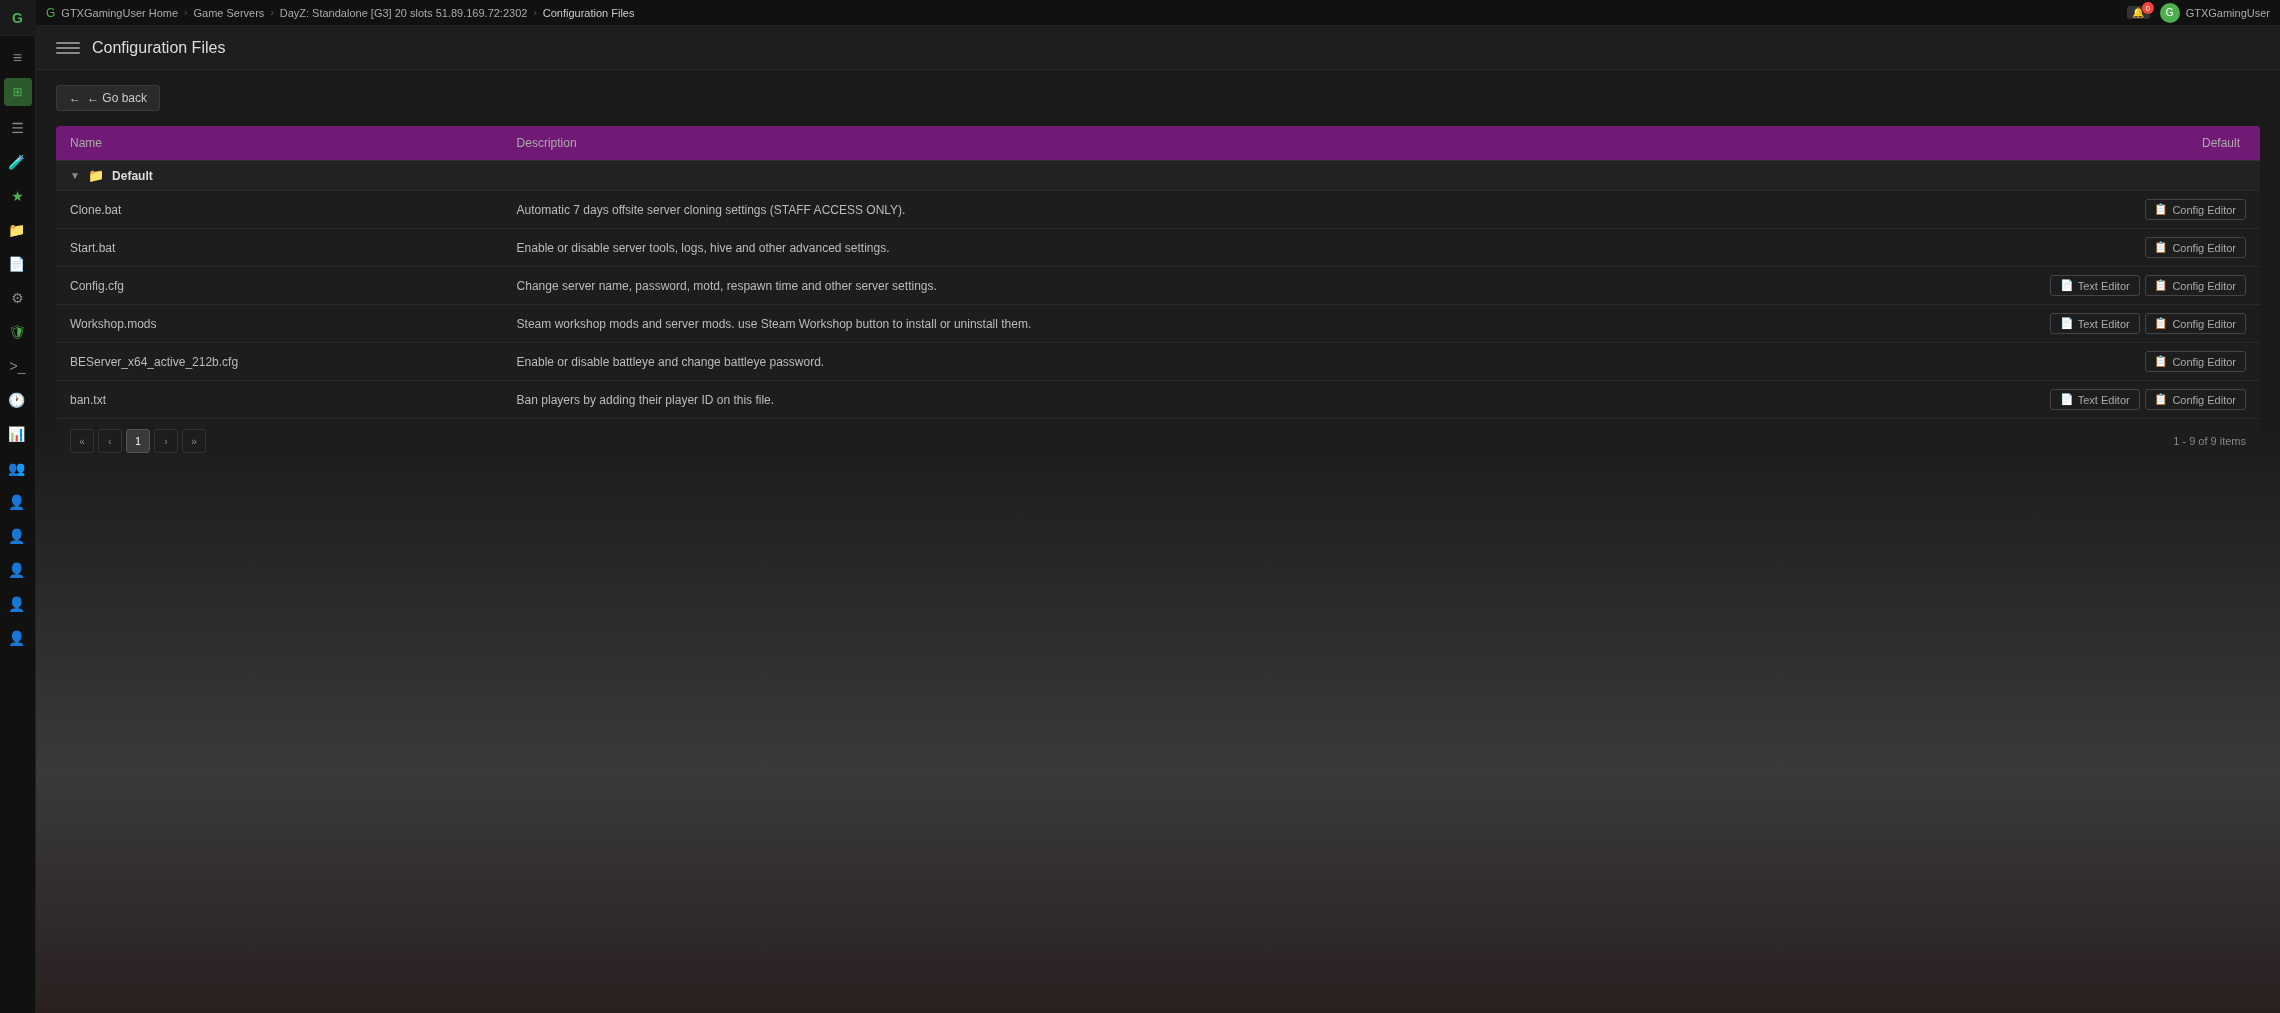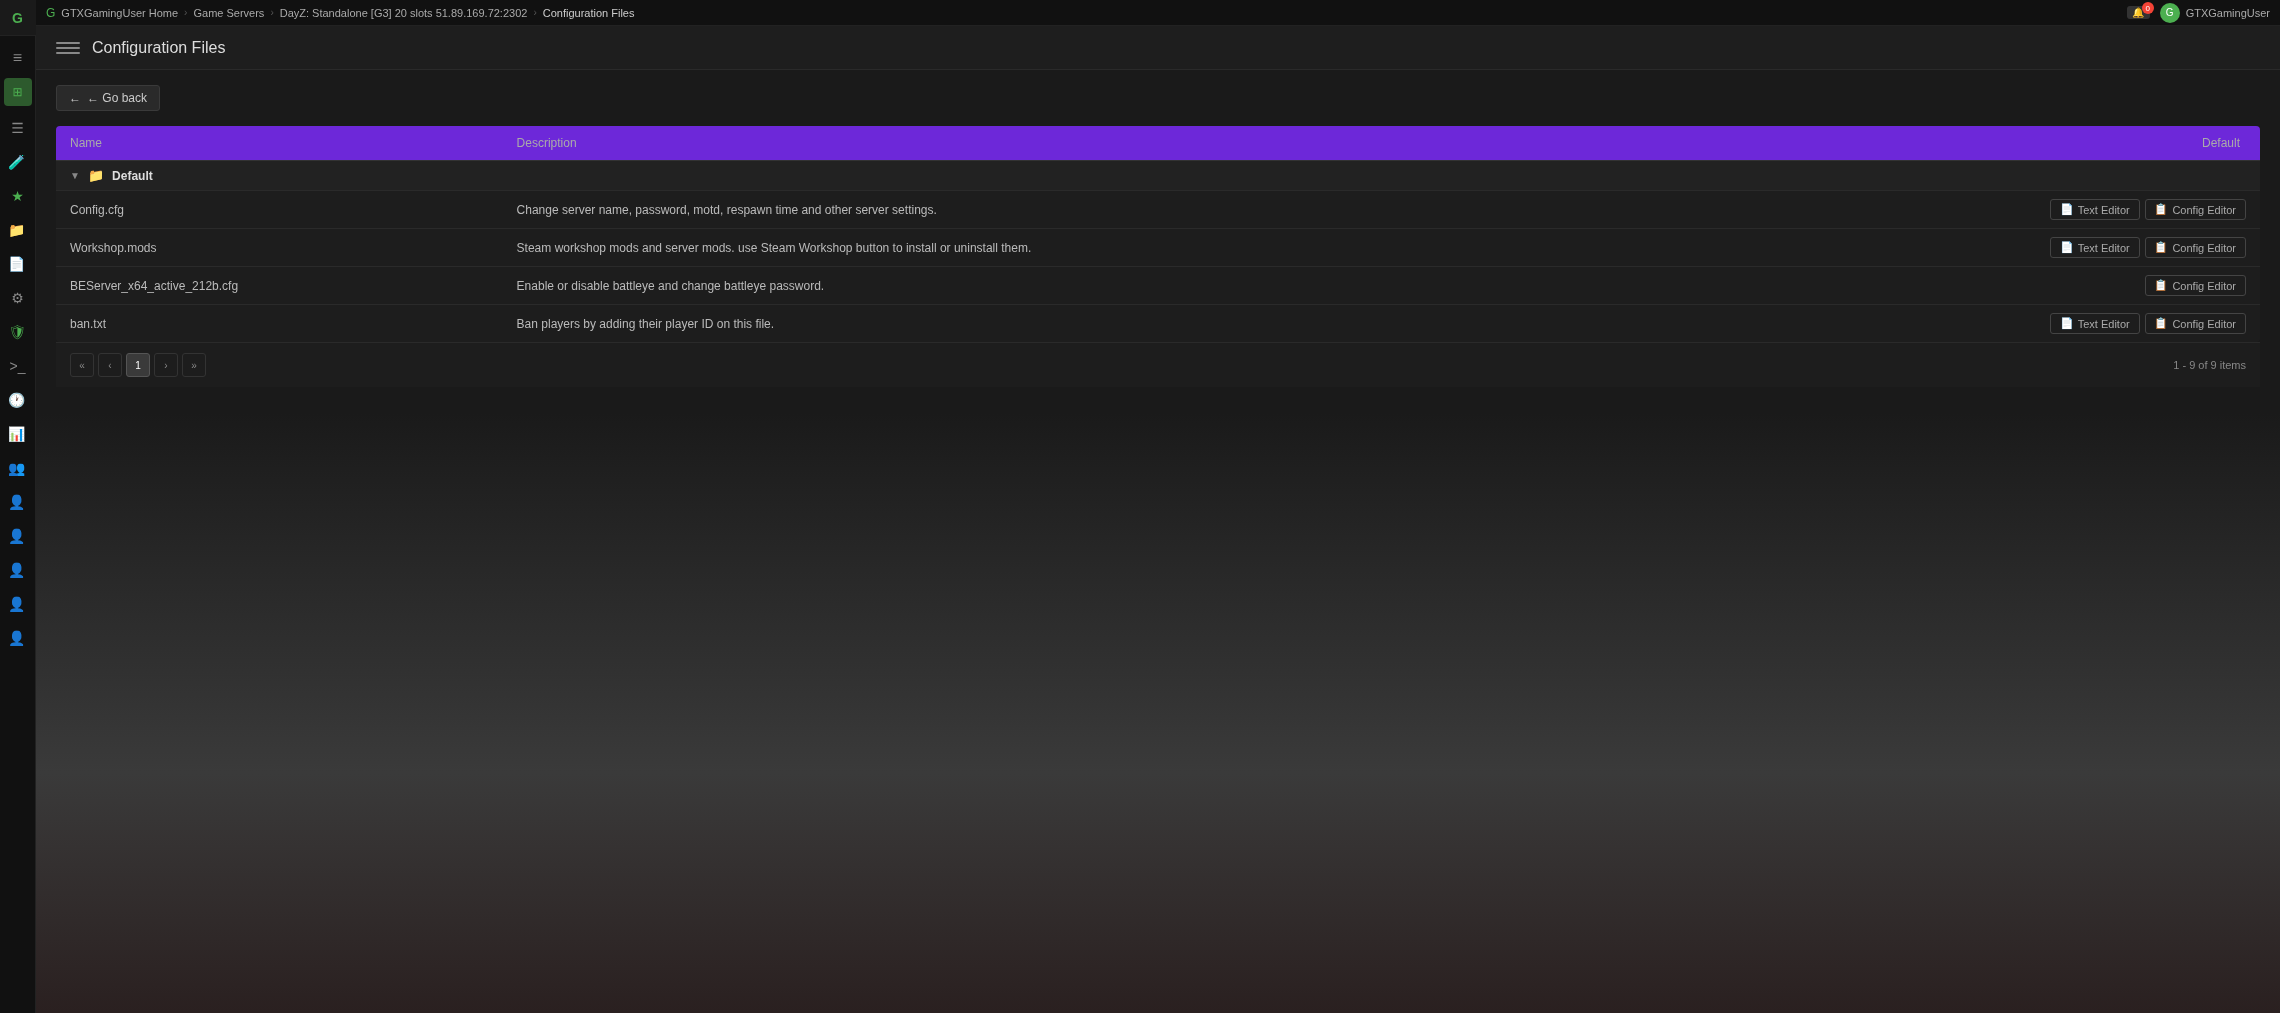--- a/index.html
+++ b/index.html
@@ -224,21 +224,21 @@
     
     .config-table {
       width: 100%;
       border-collapse: collapse;
       background: rgba(30,30,30,0.9);
       border-radius: 4px;
       overflow: hidden;
     }
 
     .config-table thead tr {
-      background: #6d28d9;
+      background: #701a75;
       border-bottom: 1px solid #333;
     }
 
     .config-table th {
       padding: 10px 14px;
       text-align: left;
       color: #aaa;
       font-weight: normal;
       font-size: 12px;
     }
@@ -440,20 +440,30 @@
 
       <tr class="group-header">
         <td colspan="3">
           <div class="group-header-inner">
             <span class="collapse-btn">▼</span>
             <span class="folder-icon">📁</span>
             <span>Default</span>
           </div>
         </td>
       </tr>
+    <tr>
+          <td>Clone.bat</td>
+          <td>Automatic 7 days offsite server cloning settings (STAFF ACCESS ONLY).</td>
+          <td class="action-cell"><button class="action-btn btn-config-editor"><span>📋</span> Config Editor</button></td>
+        </tr>
+        <tr>
+          <td>Start.bat</td>
+          <td>Enable or disable server tools, logs, hive and other advanced settings.</td>
+          <td class="action-cell"><button class="action-btn btn-config-editor"><span>📋</span> Config Editor</button></td>
+        </tr>
         <tr>
           <td>Config.cfg</td>
           <td>Change server name, password, motd, respawn time and other server settings.</td>
           <td class="action-cell"><button class="action-btn btn-text-editor"><span>📄</span> Text Editor</button><button class="action-btn btn-config-editor"><span>📋</span> Config Editor</button></td>
         </tr>
         <tr>
           <td>Workshop.mods</td>
           <td>Steam workshop mods and server mods. use Steam Workshop button to install or uninstall them.</td>
           <td class="action-cell"><button class="action-btn btn-text-editor"><span>📄</span> Text Editor</button><button class="action-btn btn-config-editor"><span>📋</span> Config Editor</button></td>
         </tr>

